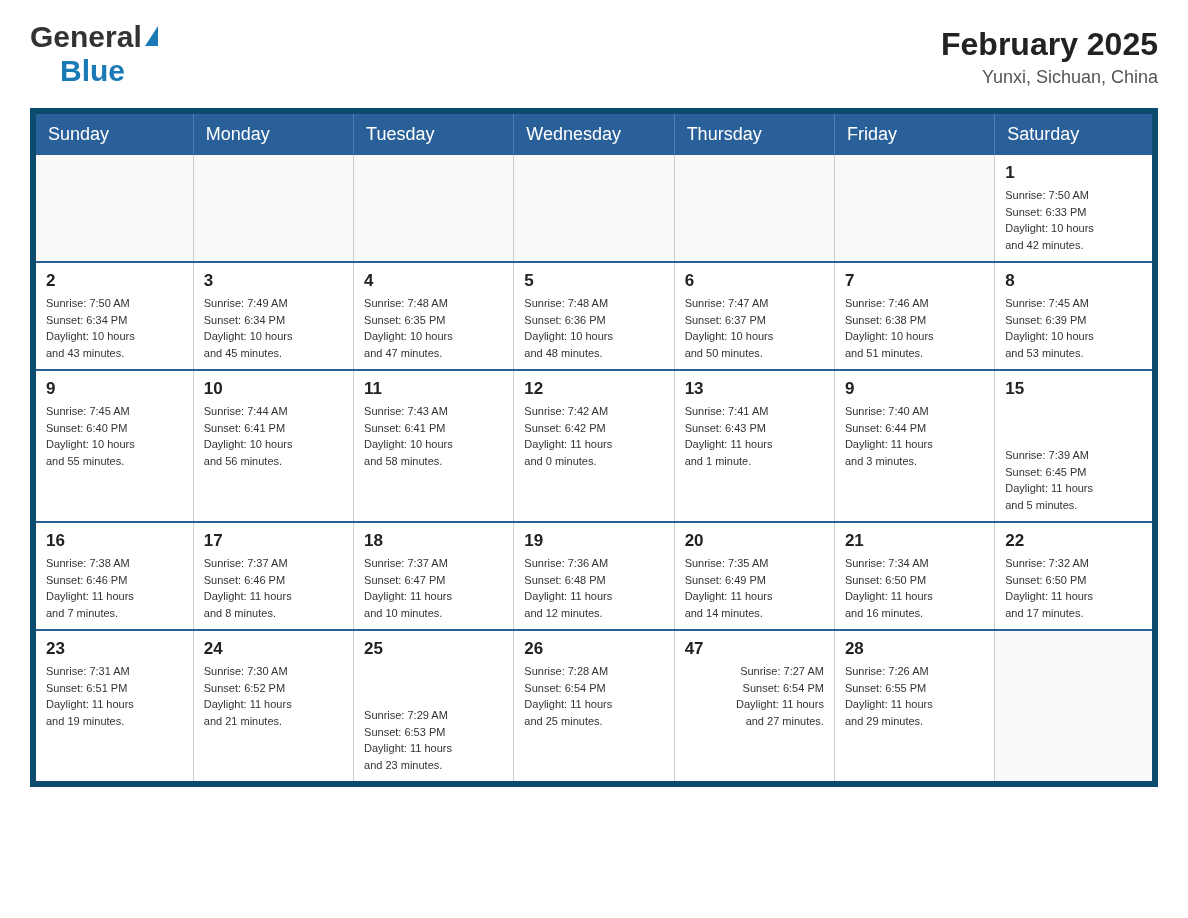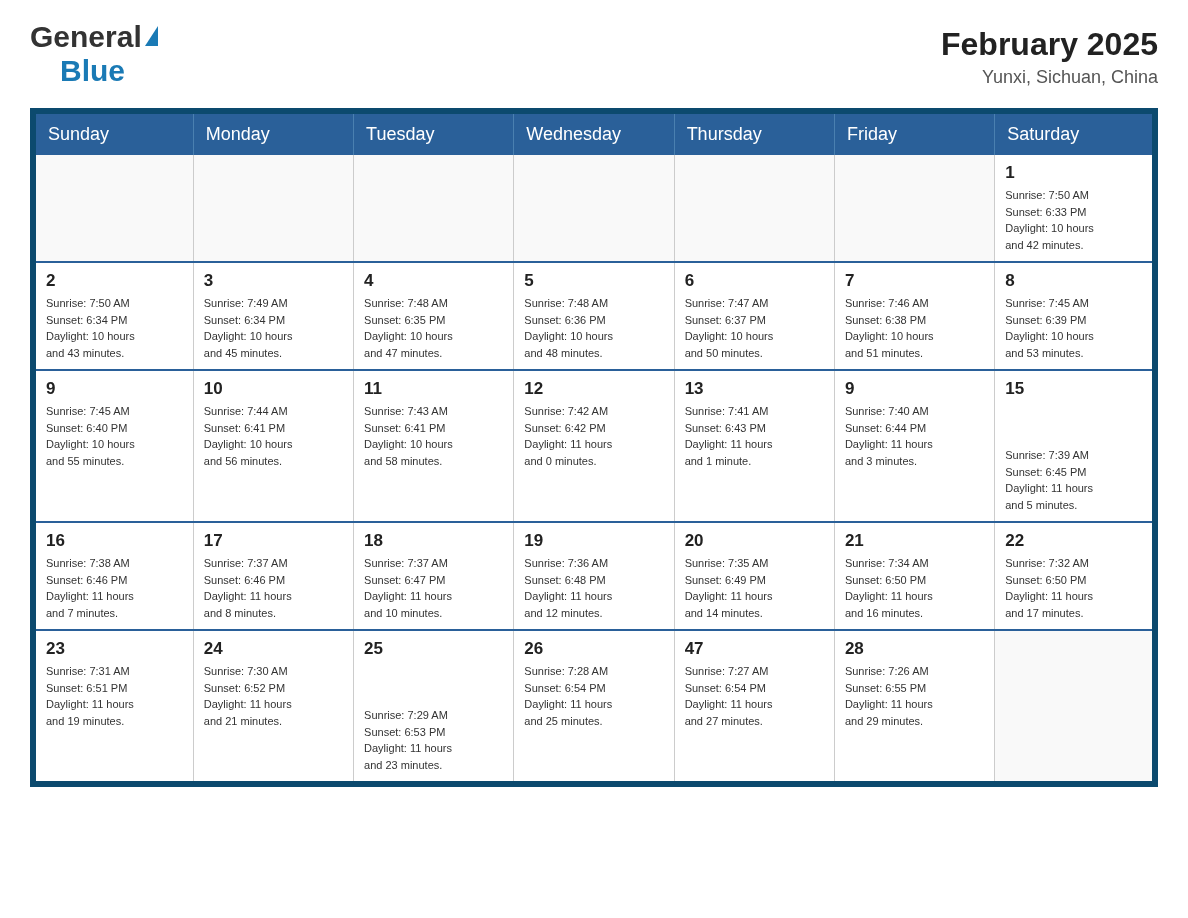--- a/index.html
+++ b/index.html
@@ -330,21 +330,21 @@
         </td>
         <td>
           <span class="day-number">26</span>
           <div class="day-info" style="white-space: pre-line;">Sunrise: 7:28 AM
 Sunset: 6:54 PM
 Daylight: 11 hours
 and 25 minutes.</div>
         </td>
         <td>
           <span class="day-number">47</span>
-          <div class="day-info" style="white-space: pre-line;">Sunrise: 7:27 AM
+          <div class="day-info" style="white-space: pre-line; text-align: right;">Sunrise: 7:27 AM
 Sunset: 6:54 PM
 Daylight: 11 hours
 and 27 minutes.</div>
         </td>
         <td>
           <span class="day-number">28</span>
           <div class="day-info" style="white-space: pre-line;">Sunrise: 7:26 AM
 Sunset: 6:55 PM
 Daylight: 11 hours
 and 29 minutes.</div>

